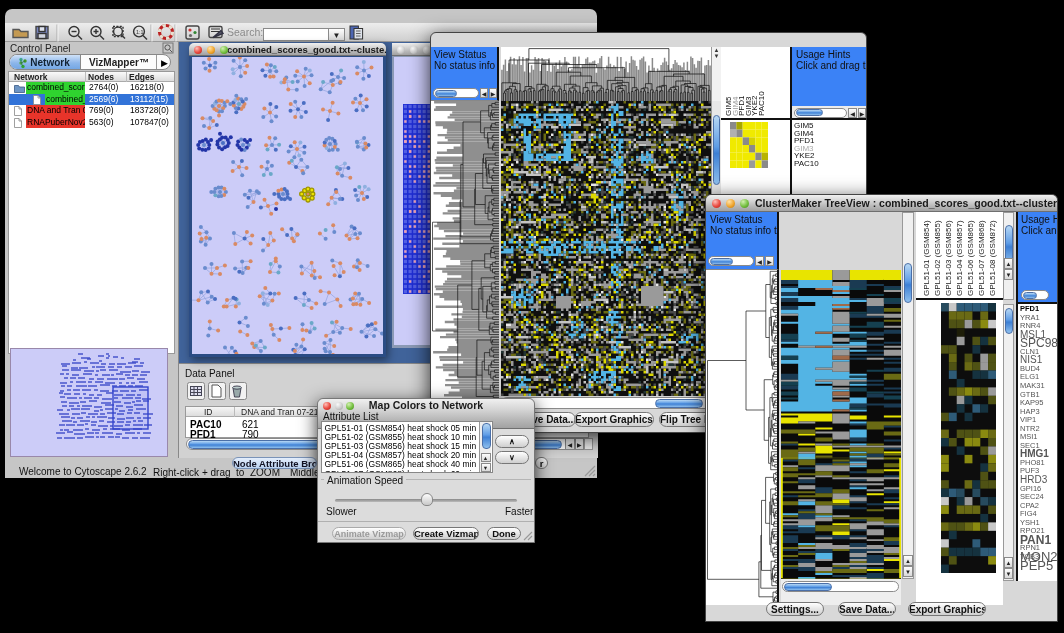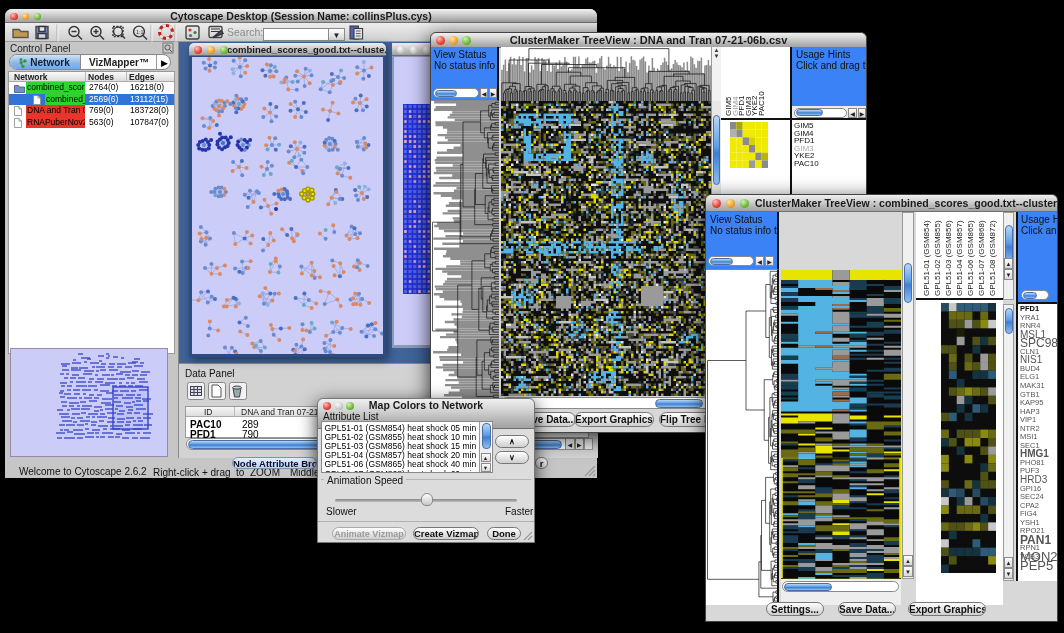--- a/index.html
+++ b/index.html
@@ -11,26 +11,20 @@
 .tl.g{background:radial-gradient(circle at 35% 30%,#d2f0b0,#74bf40 55%,#3f8718)}
 .tl.i{background:radial-gradient(circle at 35% 30%,#fafafa,#cdcdcd 55%,#9a9a9a)}
 .pill{position:absolute;border:1px solid #777;border-radius:8px;background:linear-gradient(#fff,#e8e8e8 45%,#cfcfcf);font-size:10px;font-weight:bold;color:#111;text-align:center;white-space:nowrap;overflow:hidden}
 .track{position:absolute;background:#fff;border:1px solid #8a8a8a;border-radius:6px}
 .aqua{position:absolute;border-radius:5px;background:linear-gradient(#b8d8f4,#5f9de6 45%,#3d7fd4 55%,#8fc0ee);border:1px solid #4a6fa8}
 .arrbtn{position:absolute;background:linear-gradient(#fdfdfd,#d8d8d8);border:1px solid #8a8a8a;color:#222;text-align:center;overflow:hidden}.t10{font-size:10px}
 .panel{position:absolute;background:#3b82f6;color:#111;font-size:10px;line-height:11px;overflow:hidden;white-space:nowrap}
 svg{display:block}
 </style></head><body>
 <div class="abs" style="left:5px;top:9px;width:592px;height:469px;background:#c6c6c6;border-radius:7px 7px 0 0;box-shadow:0 4px 18px rgba(0,0,0,.7)">
-<div class="tbar abs" style="left:0;top:0;width:592px;height:14px;border-radius:7px 7px 0 0">
-      <span class="tl r" style="left:5px;top:3.5px;width:7.5px;height:7.5px"></span>
-      <span class="tl o" style="left:16.5px;top:3.5px;width:7.5px;height:7.5px"></span>
-      <span class="tl g" style="left:28.5px;top:3.5px;width:7.5px;height:7.5px"></span>
-      <div class="ttl" style="font-size:10.5px;line-height:14px">Cytoscape Desktop (Session Name: collinsPlus.cys)</div>
-    </div>
 <div class="abs" style="left:0;top:14px;width:592px;height:19px;background:linear-gradient(#ededed,#cfcfcf);border-bottom:1px solid #9a9a9a">
 
 <svg width="592" height="19" viewBox="0 1.5 592 19" xmlns="http://www.w3.org/2000/svg">
 <g stroke="#333" fill="none" stroke-width="1.4">
 <path d="M8 16V8h6l2 2h7v6z" fill="#c49a52" stroke="#555"></path>
 <rect x="31" y="5" width="12" height="12" fill="#7a86c0" stroke="#444"></rect>
           <rect x="34" y="5" width="6" height="5" fill="#dfe3ee"></rect>
           <rect x="33" y="12" width="8" height="5" fill="#cfd3de"></rect>
 <circle cx="69" cy="10" r="5"></circle>
           <path d="M73 14l4 4"></path>
@@ -155,21 +149,21 @@
           <path d="M46 6l1.5 9h5L54 6z" fill="#9aa" stroke="#445"></path>
           <ellipse cx="50" cy="5.6" rx="4.4" ry="1.6" fill="#bcc" stroke="#445"></ellipse>
         </svg>
         <div class="abs" style="left:6px;top:42px;width:404px;height:32px;background:#fff;border:1px solid #999">
           <div class="abs" style="left:0;top:0;width:402px;height:10px;background:linear-gradient(#f6f6f6,#ddd);border-bottom:1px solid #aaa;font-size:8.5px;color:#222">
             <span class="abs" style="left:18px">ID</span>
             <span class="abs" style="left:55px">DNA and Tran 07-21-06b...</span>
             <span class="abs" style="left:48px;width:1px;height:10px;background:#bbb"></span>
           </div>
           <div class="abs" style="left:4px;top:12px;font-size:10px;font-weight:bold;color:#000">PAC10</div>
-          <div class="abs" style="left:56px;top:12px;font-size:10px">289</div>
+          <div class="abs" style="left:56px;top:12px;font-size:10px">621</div>
           <div class="abs" style="left:4px;top:22px;font-size:10px;font-weight:bold;color:#000">PFD1</div>
           <div class="abs" style="left:56px;top:22px;font-size:10px">790</div>
         </div>
         <div class="track" style="left:7px;top:74px;width:398px;height:12px;border-radius:6px"></div>
         <div class="aqua" style="left:9px;top:75.5px;width:374px;height:9px"></div>
         <div class="arrbtn" style="left:386px;top:74px;width:9.5px;height:12px;font-size:6px;line-height:12px">◀</div>
         <div class="arrbtn" style="left:395.5px;top:74px;width:9.5px;height:12px;font-size:6px;line-height:12px">▶</div>
         <div class="abs" style="left:405px;top:74px;width:9px;height:12px;background:#f0f0f0;border:1px solid #999"></div>
         <div class="pill" style="left:53px;top:93px;width:85px;height:12px;line-height:11px;background:linear-gradient(#e4eefc,#bcd4f2);border-color:#7a93b8;color:#112;font-size:9.5px">Node Attribute Brows</div>
         <div class="pill" style="left:356px;top:93px;width:13px;height:12px;line-height:11px;font-size:9.5px">r</div>
@@ -1038,26 +1032,20 @@
             <rect x="1.3" y="36.3" width="2.2" height="2.4" fill="#eba0b4"></rect>
             <rect x="24.8" y="136.3" width="2.2" height="2.4" fill="#eba0b4"></rect>
             <rect x="6.0" y="46.3" width="2.2" height="2.4" fill="#eba0b4"></rect>
             <rect x="6.0" y="121.3" width="2.2" height="2.4" fill="#eba0b4"></rect>
           </svg>
         </div>
       </div>
     </div>
 </div>
 <div class="abs" style="left:430px;top:32px;width:437px;height:401px;background:#d8d8d8;border:1px solid #444;border-radius:6px 6px 0 0;box-shadow:0 5px 20px rgba(0,0,0,.8)">
-<div class="tbar abs" style="left:0;top:0;width:435px;height:15px;border-radius:6px 6px 0 0">
-      <span class="tl r" style="left:5px;top:3px"></span>
-      <span class="tl o" style="left:18px;top:3px"></span>
-      <span class="tl g" style="left:31px;top:3px"></span>
-      <div class="ttl" style="font-size:11px;line-height:15px">ClusterMaker TreeView : DNA and Tran 07-21-06b.csv</div>
-    </div>
 <div class="panel" style="left:0;top:14px;width:68px;height:54px;border-right:2px solid #111;border-bottom:1px solid #888">
       <div style="padding:2px 0 0 3px">View Status<br>No status info f</div>
       <div class="track" style="left:2px;top:41px;width:46px;height:10px;border-radius:5px"></div>
       <div class="aqua" style="left:4px;top:42.5px;width:22px;height:7px"></div>
       <div class="arrbtn" style="left:49px;top:41px;width:8px;height:10px;font-size:6px;line-height:10px">◀</div>
       <div class="arrbtn" style="left:58px;top:41px;width:8px;height:10px;font-size:6px;line-height:10px">▶</div>
     </div>
 <div class="abs" style="left:70px;top:14px;width:210px;height:54px;border-bottom:1px solid #111">
       <svg width="210" height="54" viewBox="0 0 210 54" preserveAspectRatio="none" xmlns="http://www.w3.org/2000/svg">
         <rect width="210" height="54" fill="#fff"></rect>

